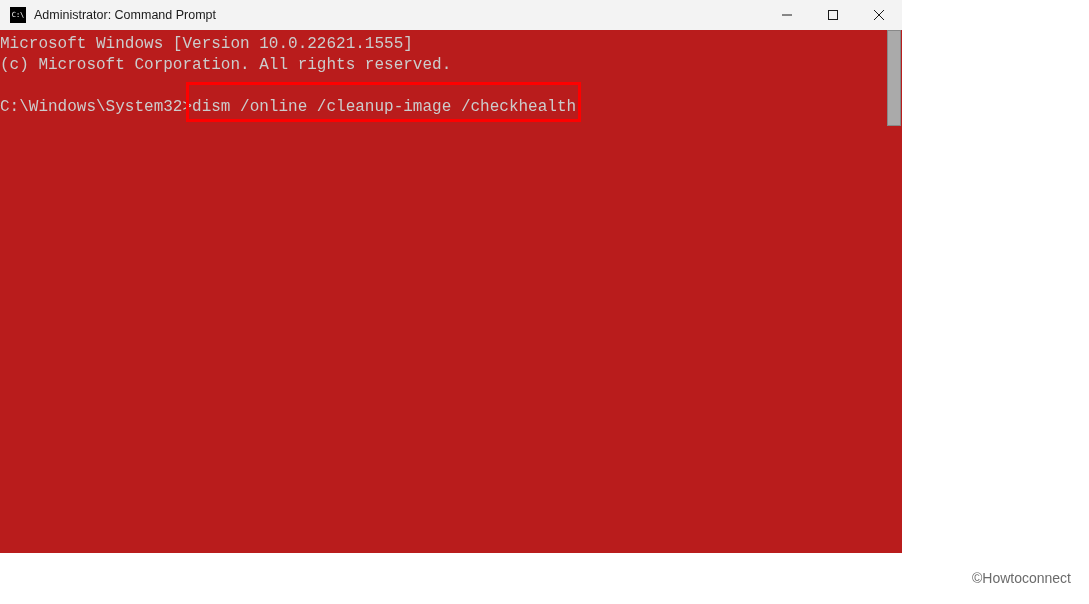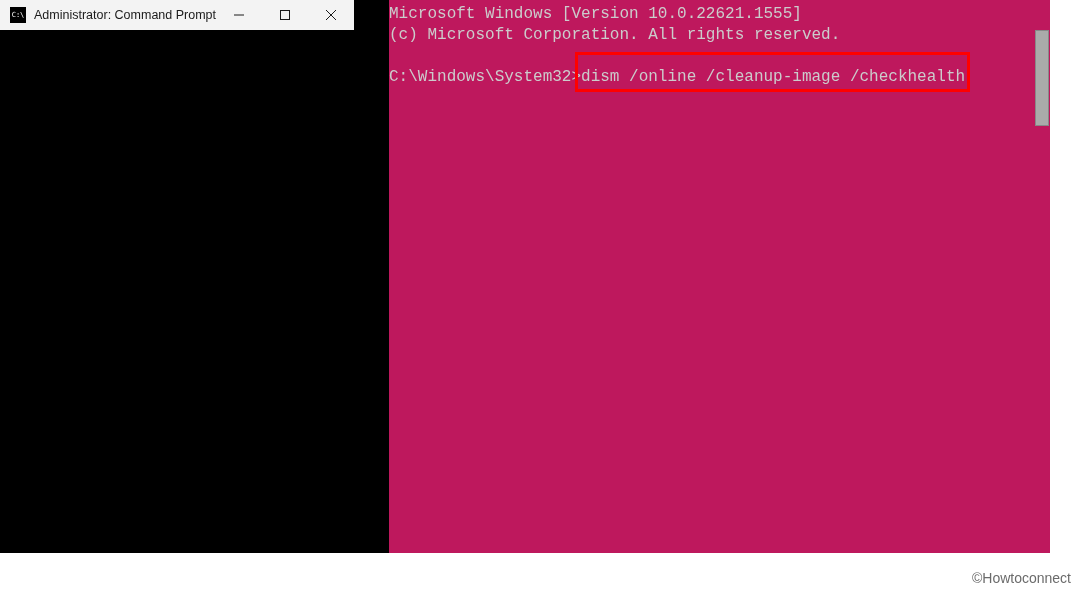--- a/index.html
+++ b/index.html
@@ -5,23 +5,23 @@
     * { margin:0; padding:0; box-sizing:border-box; }
     body {
       width:1089px; height:604px;
       background:#fff;
       font-family:"Segoe UI", Arial, sans-serif;
       overflow:hidden;
       position:relative;
     }
     .window {
       position:absolute; left:0; top:0;
-      width:1050px; height:553px;
+      width:902px; height:553px;
       background:#000;
-      display:flex; flex-direction:row;
+      display:flex; flex-direction:column;
     }
     .titlebar {
       height:30px;
       background:#f3f3f3;
       display:flex; align-items:center;
       font-size:12.5px;
       color:#1a1a1a;
     }
     .titlebar .app-icon {
       width:16px; height:16px;
@@ -38,24 +38,23 @@
     .titlebar .title-text { flex:0 0 auto; }
     .titlebar .spacer { flex:1 1 auto; }
     .winbtn {
       width:46px; height:30px;
       display:flex; align-items:center; justify-content:center;
       color:#1a1a1a;
     }
     .winbtn svg { stroke:#1a1a1a; }
     .client {
       flex:1 1 auto;
-      background:#be185d;
+      background:#b91c1c;
       position:relative;
       overflow:hidden;
-      margin-left:35px;
     }
     .terminal {
       padding:4px 0 0 0;
       font-family:Consolas,"Courier New",monospace;
       font-size:16px;
       line-height:21px;
       color:#cccccc;
       white-space:pre;
     }
     .highlight-box {

